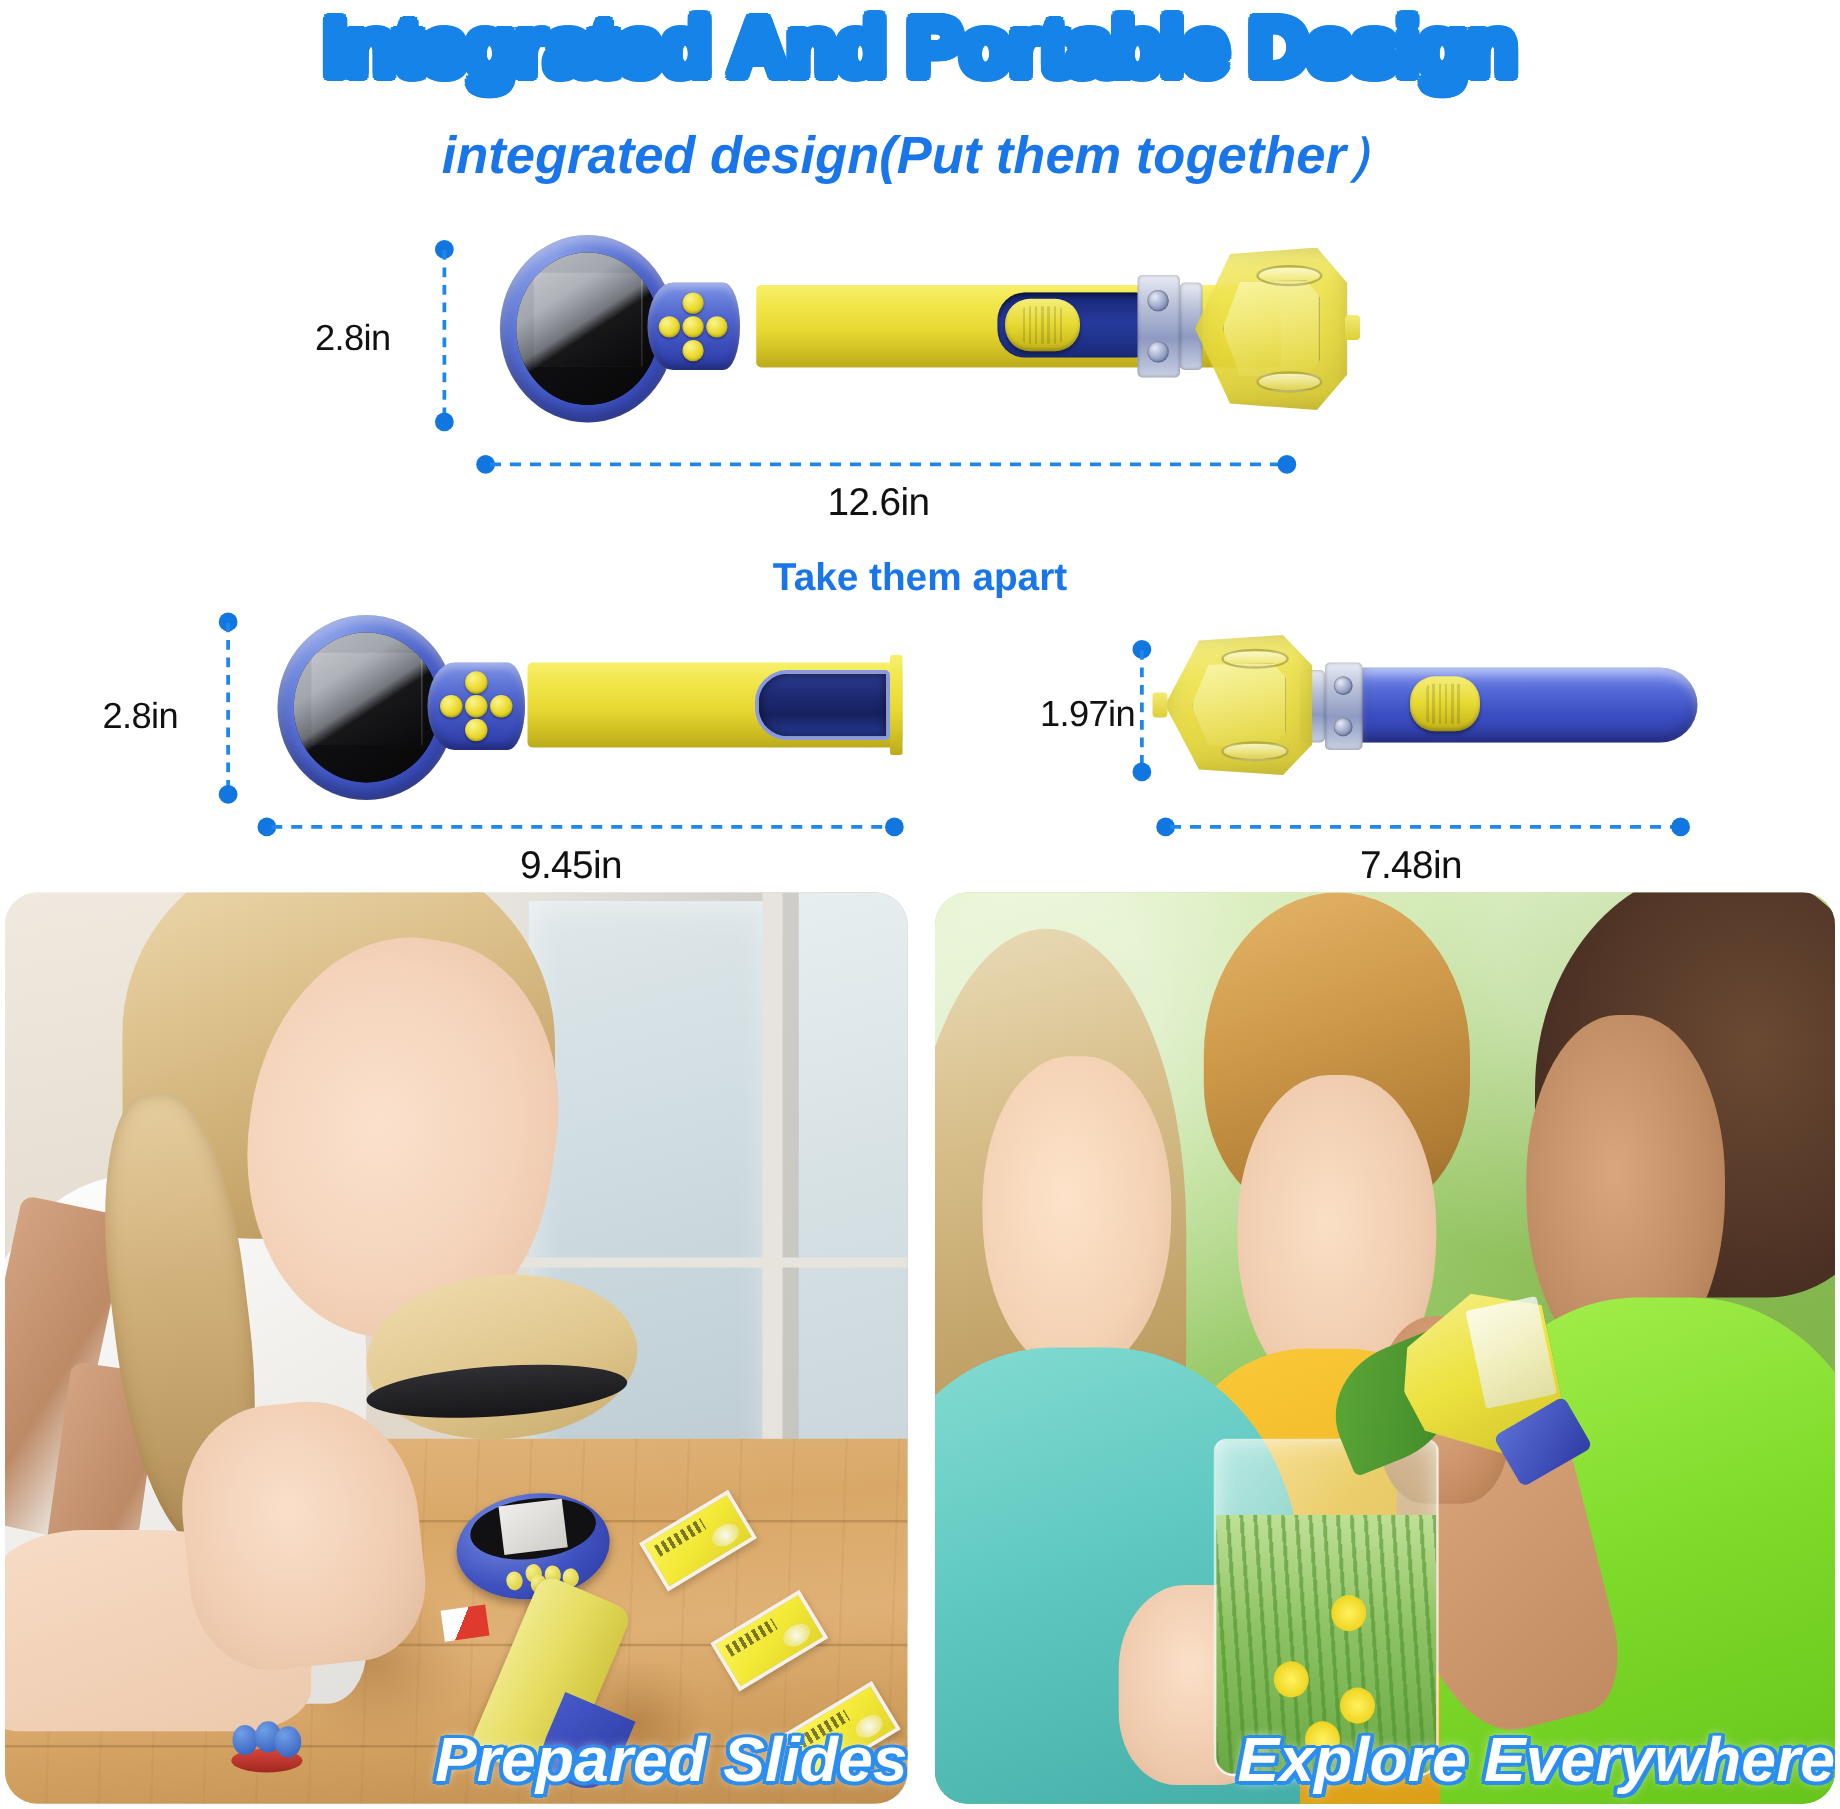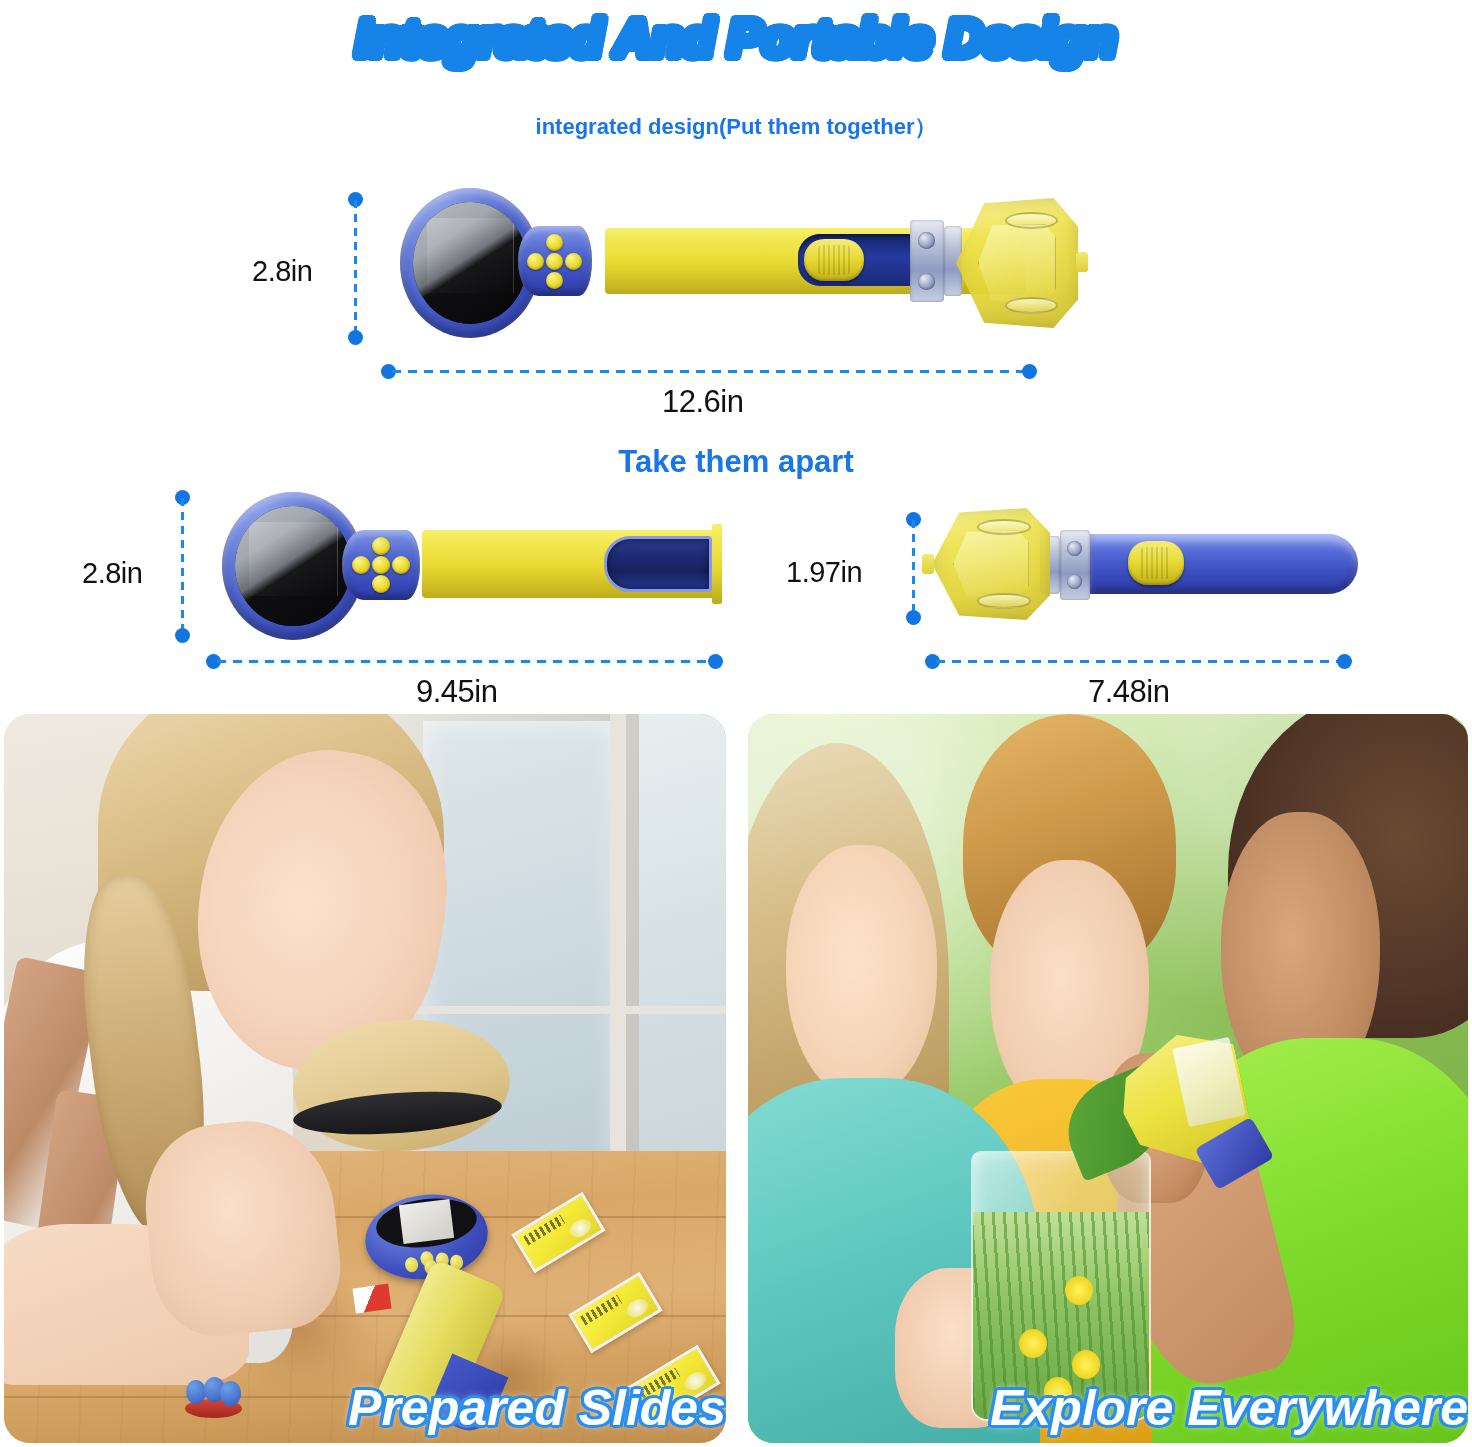--- a/index.html
+++ b/index.html
@@ -8,21 +8,21 @@
   body{
     width:1472px; height:1447px;
     font-family:"Liberation Sans","DejaVu Sans",sans-serif;
     overflow:hidden; position:relative;
   }
 
   
   #main-title{
     position:absolute; left:0; top:2px; width:1472px; height:72px;
     text-align:center; line-height:72px;
-    font-size:52px; font-weight:bold; font-style:italic;
+    font-size:65px; font-weight:bold; 
     letter-spacing:-0.5px;
     color:#1683e8;
     -webkit-text-stroke:3px #ffffff;
     paint-order: stroke fill;
     text-shadow:
        0 0  0 #1683e8,
       -5px 0 0 #1683e8,  5px 0 0 #1683e8,
        0 -5px 0 #1683e8, 0  5px 0 #1683e8,
       -4px -4px 0 #1683e8, 4px -4px 0 #1683e8,
       -4px  4px 0 #1683e8, 4px  4px 0 #1683e8,
@@ -33,21 +33,21 @@
     white-space:nowrap;
     user-select:none;
   }
 
   
   .subhead{
     position:absolute; width:1472px; text-align:center;
     color:#1976ea; font-weight:bold; white-space:nowrap;
     user-select:none;
   }
-  #subhead-integrated{ top:112px; font-size:22px; }
+  #subhead-integrated{ top:96px; font-size:42px;font-style:italic; }
   #subhead-apart{ top:444px; font-size:31px; }
 
   
   .dim-label{
     position:absolute; color:#111111; font-size:29px; font-weight:500;
     white-space:nowrap; letter-spacing:-0.5px;
   }
   .dim-v{
     position:absolute; width:3px;
     background-image:linear-gradient(#1c87ec 56%, rgba(255,255,255,0) 0%);
@@ -466,21 +466,21 @@
     <div class="btn" style="left:170px; top:64px; width:18px; height:18px;"></div>
     <div class="btn" style="left:150px; top:83px; width:18px; height:18px;"></div>
   </div>
 </div>
 
 <div class="dot" style="left:206px; top:654px;"></div>
 <div class="dim-h" style="left:217px; top:660px; width:495px;"></div>
 <div class="dot" style="left:708px; top:654px;"></div>
 <div class="dim-label" style="left:416px; top:674px; font-size:31px;">9.45in</div>
 
-<div class="dim-label" style="left:786px; top:556px;">1.97in</div>
+<div class="dim-label" style="left:832px; top:556px;">1.97in</div>
 <div class="dot" style="left:906px; top:512px;"></div>
 <div class="dim-v" style="left:912px; top:520px; height:98px;"></div>
 <div class="dot" style="left:906px; top:610px;"></div>
 
 <div class="prod" id="product-catcher" style="left:940px; top:508px; width:420px; height:112px;">
 
   <div class="barrel-b" style="left:148px; top:26px; width:270px; height:60px;"></div>
   <div class="slider-knob" style="left:188px; top:33px; width:56px; height:44px;"></div>
 
   <div class="joint" style="left:120px; top:22px; width:30px; height:70px;"></div>

